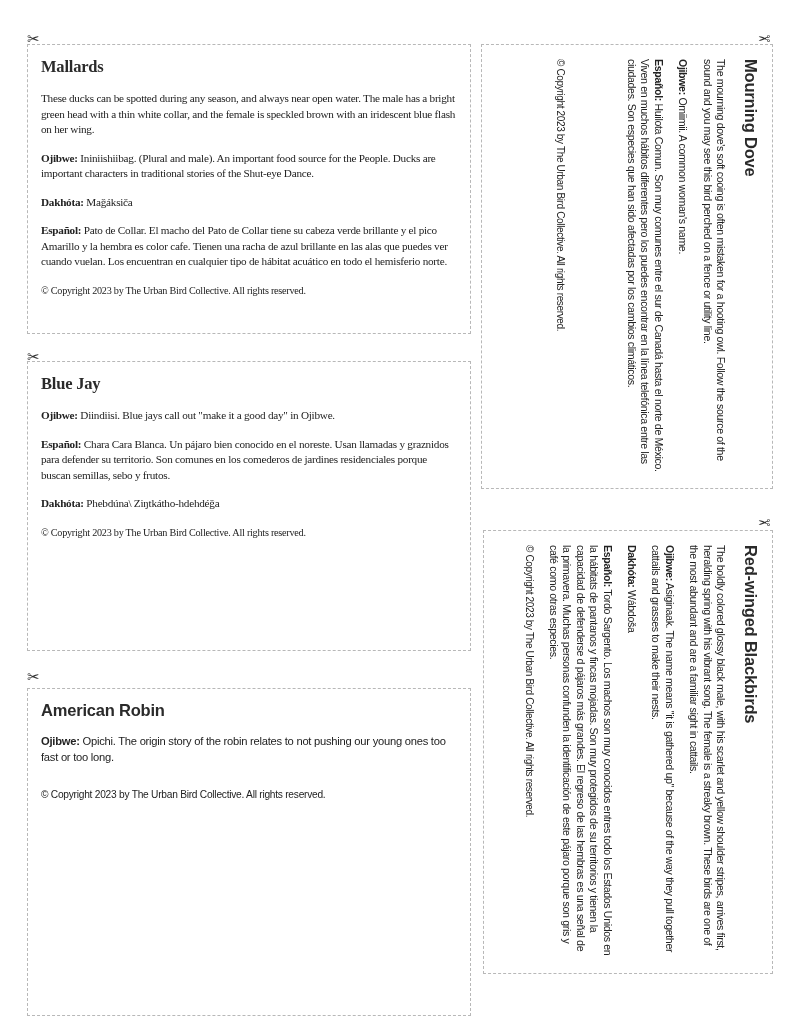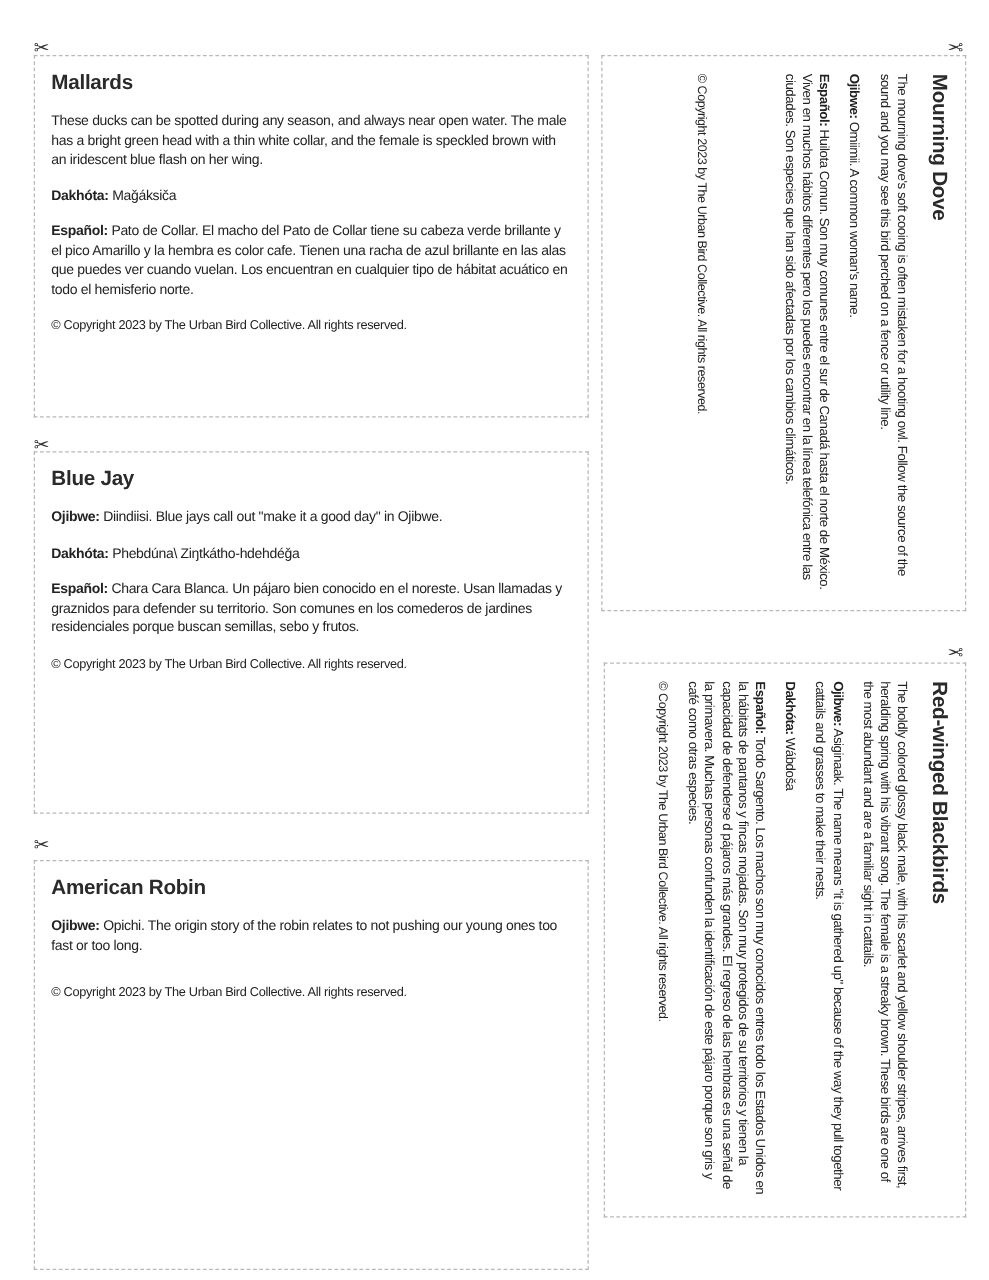--- a/index.html
+++ b/index.html
@@ -18,34 +18,35 @@
   .rot { position: absolute; top: 0; left: 0; transform-origin: 0 0; transform: translateX(var(--w)) rotate(90deg);
          box-sizing: border-box; padding: 12px 12px 10px 14px; }
   .rot h2 { font-size: 16.5px; }
   .rot p { font-size: 10.6px; line-height: 13.4px; letter-spacing: -0.35px; margin-bottom: 11px; }
   .rot p.copy { font-size: 10px; margin-top: 8px; }
 </style>
 </head>
 <body>
 
 <span class="scissors" style="left:27px;top:31px;">✂</span>
-<div class="card lcard" style="top:44px;height:290px;">
+<div class="card lcard" style="top:44px;height:290px;font-family:Liberation Serif, serif;">
   <h2>Mallards</h2>
   <p>These ducks can be spotted during any season, and always near open water.  The male has a bright green head with a thin white collar, and the female is speckled brown with an iridescent blue flash on her wing.</p>
+  <p><span class="lbl">Ojibwe:</span><span> Ininiishiibag. (Plural and male). An important food source for the People. Ducks are important characters in traditional stories of the Shut-eye Dance.</span></p>
   <p><span class="lbl">Dakhóta:</span><span>  Maǧáksiča</span></p>
   <p><span class="lbl">Español:</span><span>  Pato de Collar.   El macho del Pato de Collar tiene su cabeza verde brillante y el pico Amarillo y la hembra es color cafe. Tienen una racha de azul brillante en las alas que puedes ver cuando vuelan. Los encuentran en cualquier tipo de hábitat acuático en todo el hemisferio norte.</span></p>
   <p class="copy">© Copyright 2023 by The Urban Bird Collective. All rights reserved.</p>
 </div>
 
 <span class="scissors" style="left:27px;top:349px;">✂</span>
-<div class="card lcard" style="top:361px;height:290px;">
+<div class="card lcard" style="top:361px;height:290px;font-family:Liberation Serif, serif;">
   <h2>Blue Jay</h2>
   <p><span class="lbl">Ojibwe:</span><span>  Diindiisi.  Blue jays call out "make it a good day" in Ojibwe.</span></p>
+  <p><span class="lbl">Español:</span><span>  Chara Cara Blanca.  Un pájaro bien conocido en el noreste. Usan llamadas y graznidos para defender su territorio. Son comunes en los comederos de jardines residenciales porque buscan semillas, sebo y frutos.</span></p>
   <p><span class="lbl">Dakhóta:</span><span>  Phebdúna\ Ziŋtkátho-hdehdéǧa</span></p>
-  <p><span class="lbl">Español:</span><span>  Chara Cara Blanca.  Un pájaro bien conocido en el noreste. Usan llamadas y graznidos para defender su territorio. Son comunes en los comederos de jardines residenciales porque buscan semillas, sebo y frutos.</span></p>
   <p class="copy">© Copyright 2023 by The Urban Bird Collective. All rights reserved.</p>
 </div>
 
 <span class="scissors" style="left:27px;top:669px;">✂</span>
 <div class="card lcard" style="top:688px;height:328px;">
   <h2>American Robin</h2>
   <p><span class="lbl">Ojibwe:</span><span> Opichi.  The origin story of the robin relates to not pushing our young ones too fast or too long.</span></p>
   <p class="copy" style="margin-top:22px;">© Copyright 2023 by The Urban Bird Collective. All rights reserved.</p>
 </div>
 

